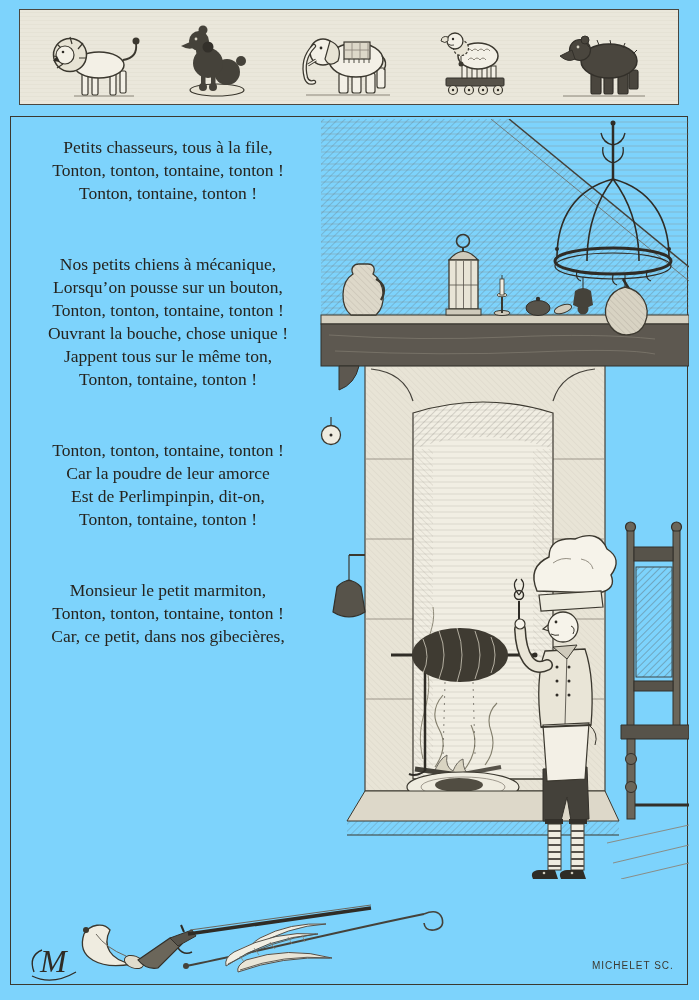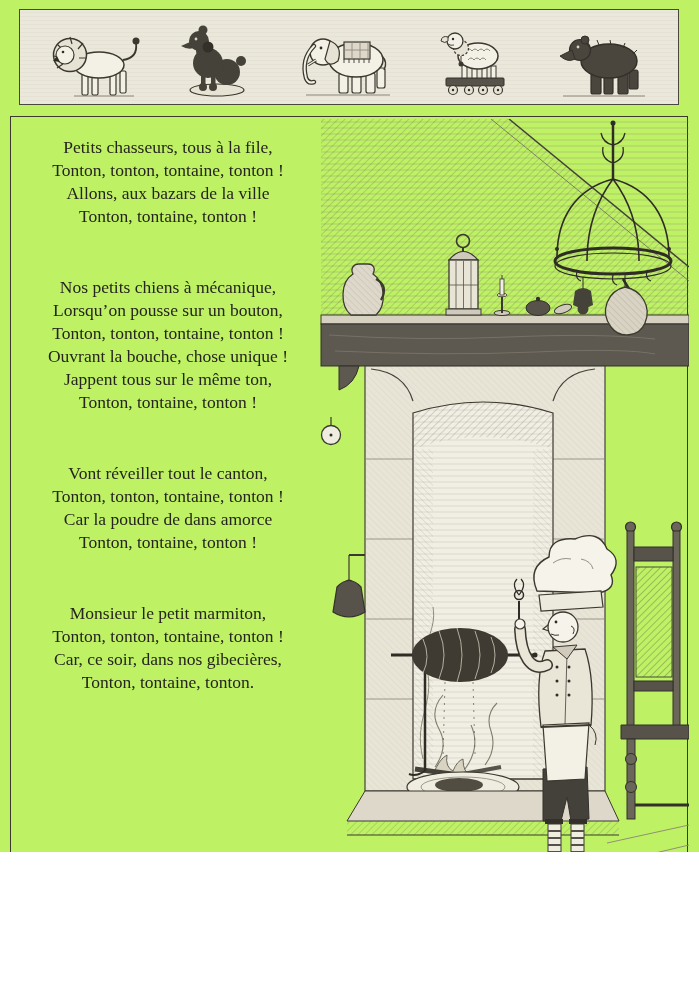--- a/index.html
+++ b/index.html
@@ -1,16 +1,16 @@
 <!DOCTYPE html>
 <html><head>
 <meta charset="utf-8">
 <style>
   html,body{margin:0;padding:0;background:#ffffff;}
-  .page{position:relative;width:699px;height:852px;background:#bef264;overflow:hidden;
+  .page{position:relative;width:699px;height:1000px;background:#7dd3fc;overflow:hidden;
         font-family:"Liberation Serif",serif;color:#26241f;}
   .frieze{position:absolute;left:19px;top:9px;width:660px;height:96px;box-sizing:border-box;
         background:repeating-linear-gradient(0deg,#eae7db 0 3px,#e5e2d5 3px 4px);
         border:1px solid #4a473f;display:flex;align-items:flex-end;justify-content:space-evenly;
         padding:4px 4px 2px 4px;}
   .animal svg{display:block;}
   .main-frame{position:absolute;left:10px;top:116px;width:678px;height:869px;
         border:1.5px solid #3b382f;box-sizing:border-box;}
   .poem{position:absolute;left:12px;top:136px;width:312px;text-align:center;
         font-size:17.5px;line-height:23px;}
@@ -131,42 +131,40 @@
       </svg>
     </div>
   </div>
 
   <div class="main-frame"></div>
 
   <div class="poem">
     <div class="stanza">
       <div class="line">Petits chasseurs, tous à la file,</div>
       <div class="line">Tonton, tonton, tontaine, tonton !</div>
-      <div class="line">Allons, aux bazars de la ville</div>
       <div class="line">Tonton, tontaine, tonton !</div>
     </div>
     <div class="stanza">
       <div class="line">Nos petits chiens à mécanique,</div>
       <div class="line">Lorsqu’on pousse sur un bouton,</div>
       <div class="line">Tonton, tonton, tontaine, tonton !</div>
       <div class="line">Ouvrant la bouche, chose unique !</div>
       <div class="line">Jappent tous sur le même ton,</div>
       <div class="line">Tonton, tontaine, tonton !</div>
     </div>
     <div class="stanza">
-      <div class="line">Vont réveiller tout le canton,</div>
       <div class="line">Tonton, tonton, tontaine, tonton !</div>
-      <div class="line">Car la poudre de dans amorce</div>
+      <div class="line">Car la poudre de leur amorce</div>
+      <div class="line">Est de Perlimpinpin, dit-on,</div>
       <div class="line">Tonton, tontaine, tonton !</div>
     </div>
     <div class="stanza">
       <div class="line">Monsieur le petit marmiton,</div>
       <div class="line">Tonton, tonton, tontaine, tonton !</div>
-      <div class="line">Car, ce soir, dans nos gibecières,</div>
-      <div class="line">Tonton, tontaine, tonton.</div>
+      <div class="line">Car, ce petit, dans nos gibecières,</div>
     </div>
   </div>
 
   <svg class="scene" width="394" height="760" viewBox="0 0 394 760">
     <defs>
       <pattern id="hA" width="5" height="5" patternUnits="userSpaceOnUse" patternTransform="rotate(45)">
         <line x1="0" y1="0" x2="0" y2="5" stroke="#55514a" stroke-width="0.8"></line>
       </pattern>
       <pattern id="hB" width="4.5" height="4.5" patternUnits="userSpaceOnUse" patternTransform="rotate(-45)">
         <line x1="0" y1="0" x2="0" y2="4.5" stroke="#8a8478" stroke-width="0.7"></line>

